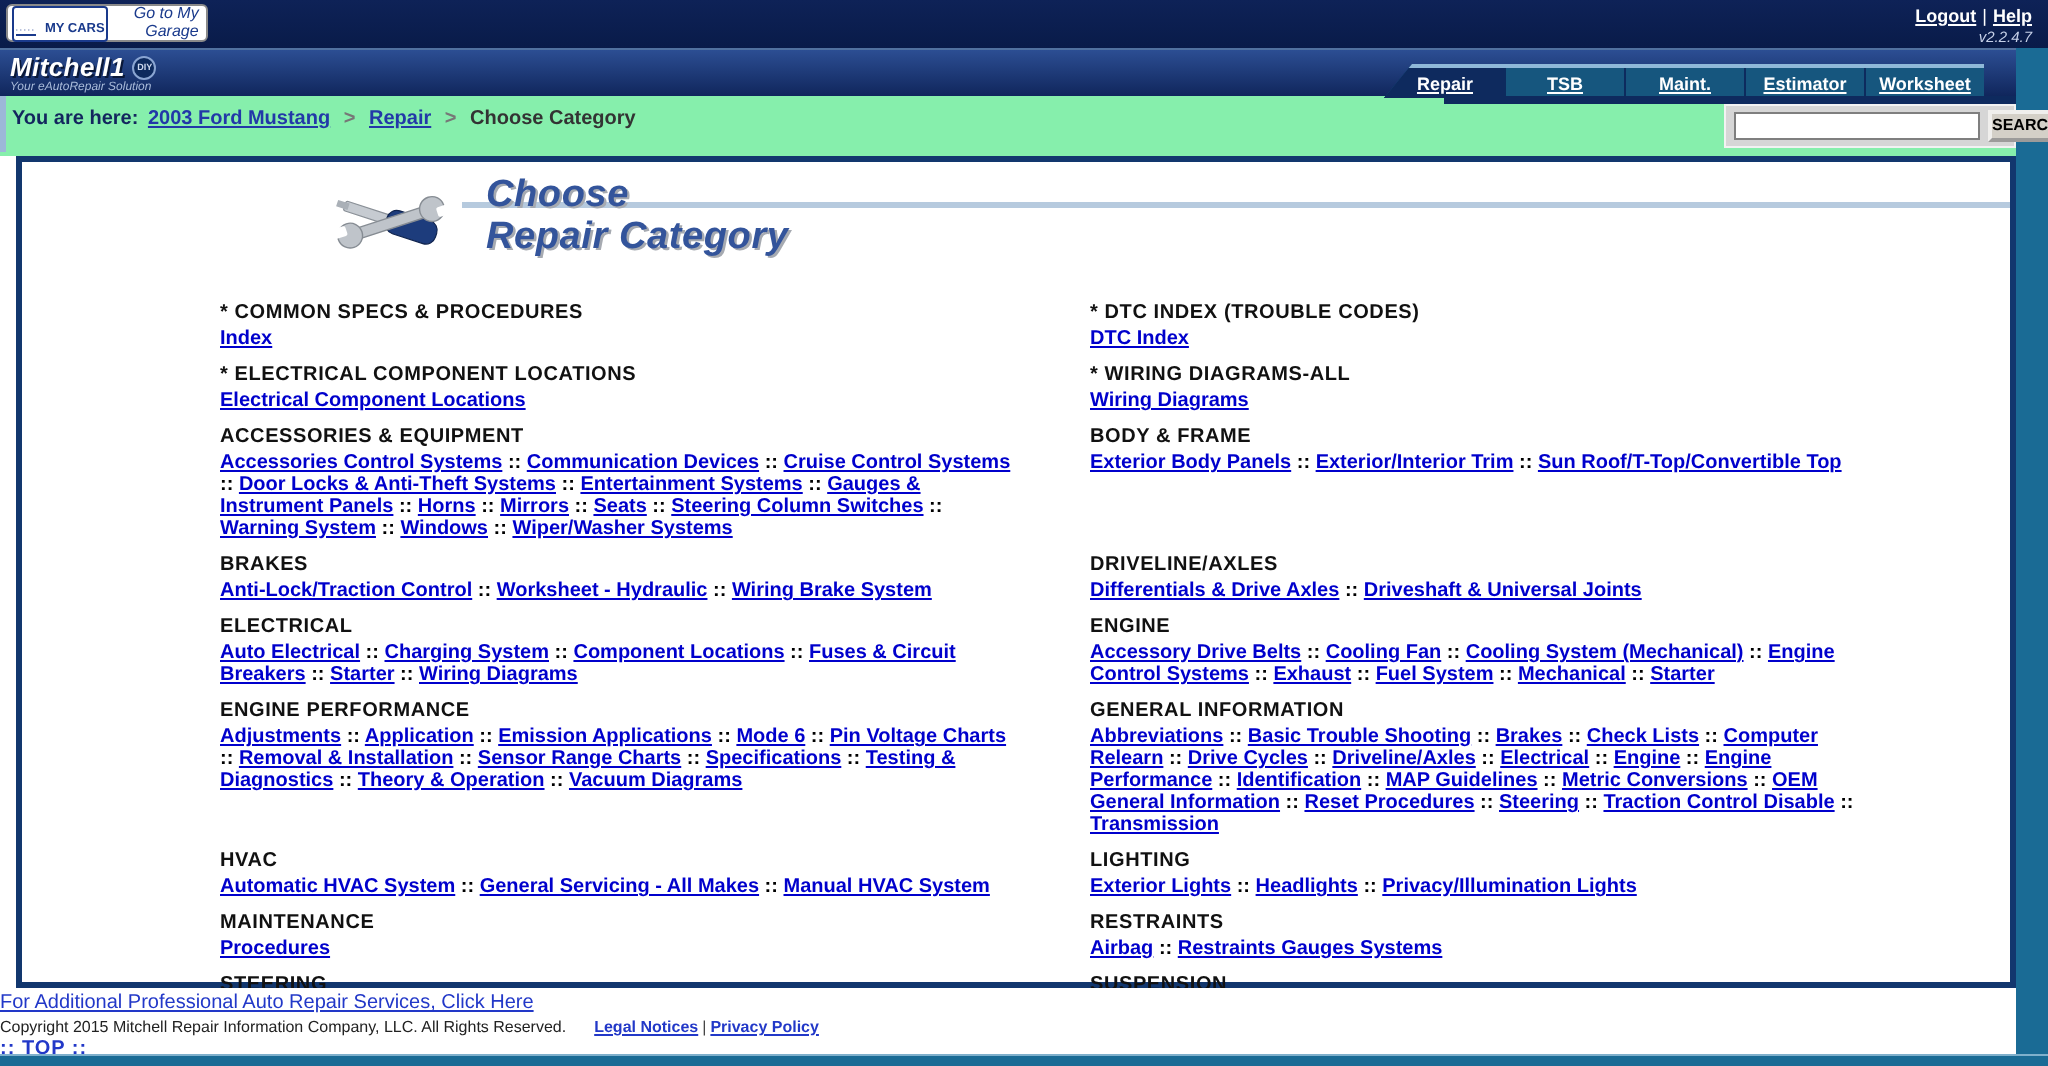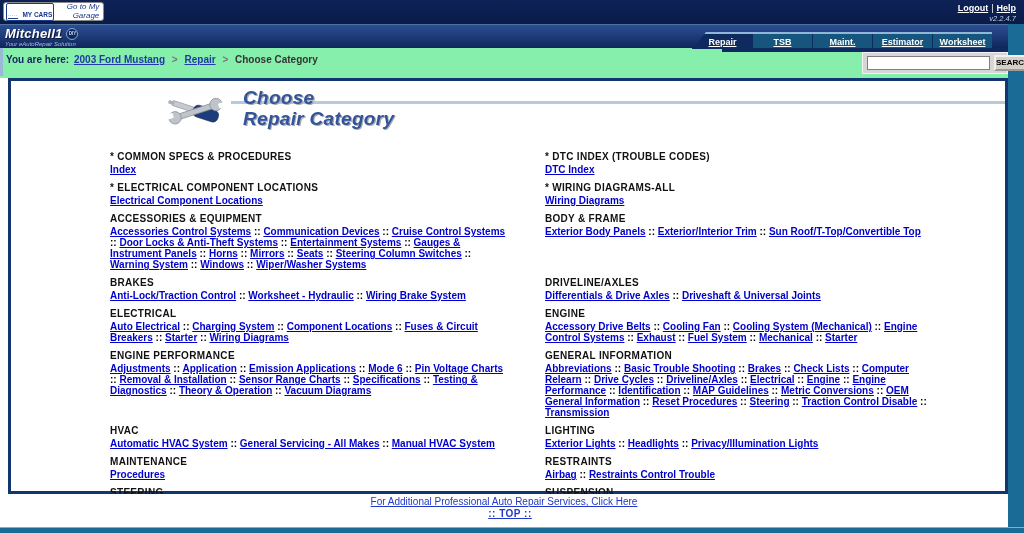--- a/index.html
+++ b/index.html
@@ -87,28 +87,28 @@
     padding-left:99px; margin-top:8px; row-gap:7px; }
   .cat-cell {}
   .cat-heading { font-size:10px; line-height:11px; font-weight:bold; color:#111;
     letter-spacing:.3px; margin-bottom:2px; }
   .cat-links { font-size:10px; line-height:11px; font-weight:bold; }
   .cat-links a { color:#0000cc; }
   .cat-links .lsep { color:#000; font-weight:bold; }
 
   
   .footer { position:absolute; bottom:6px; left:0; right:16px; height:33px; background:#fff;
-    text-align:center; z-index:4; padding-top:2px; }
+    text-align:left; z-index:4; padding-top:2px; }
   .footer-promo { font-size:10px; }
   .footer-promo a { color:#2238c8; }
   .footer-copy { font-size:8px; color:#222; margin-top:2px; }
   .footer-copy a { color:#2238c8; font-weight:bold; }
   .footer-copy .fsep { color:#444; margin:0 2px; }
   .footer-copy .gap { display:inline-block; width:14px; }
-  .footer-top { font-size:10px; font-weight:bold; margin-top:1px;padding-left:12px; }
+  .footer-top { font-size:10px; font-weight:bold; margin-top:1px; }
   .footer-top a { color:#2238c8; letter-spacing:.5px; }
 </style>
 </head>
 <body>
 
 <div class="edge-right"></div>
 <div class="edge-bottom"></div>
 
 <div class="topbar">
   <div class="garage-btn">
@@ -247,21 +247,21 @@
       <div class="cat-cell">
         <div class="cat-heading">LIGHTING</div>
         <div class="cat-links"><a>Exterior Lights</a><span class="lsep"> :: </span><a>Headlights</a><span class="lsep"> :: </span><a>Privacy/Illumination Lights</a></div>
       </div>
       <div class="cat-cell">
         <div class="cat-heading">MAINTENANCE</div>
         <div class="cat-links"><a>Procedures</a></div>
       </div>
       <div class="cat-cell">
         <div class="cat-heading">RESTRAINTS</div>
-        <div class="cat-links"><a>Airbag</a><span class="lsep"> :: </span><a>Restraints Control Trouble</a></div>
+        <div class="cat-links"><a>Airbag</a><span class="lsep"> :: </span><a>Restraints Gauges Systems</a></div>
       </div>
       <div class="cat-cell">
         <div class="cat-heading">STEERING</div>
         <div class="cat-links"><a>Manual &amp; Power Steering</a><span class="lsep"> :: </span><a>Steering Column</a></div>
       </div>
       <div class="cat-cell">
         <div class="cat-heading">SUSPENSION</div>
         <div class="cat-links"><a>Suspension Front</a><span class="lsep"> :: </span><a>Suspension Rear</a><span class="lsep"> :: </span><a>Wheel &amp; Tire System</a><span class="lsep"> :: </span><a>Wheel Alignment</a></div>
       </div>
       <div class="cat-cell">
@@ -269,16 +269,19 @@
         <div class="cat-links"><a>Automatic Trans</a><span class="lsep"> :: </span><a>Clutches Manual &amp; Hydraulic</a><span class="lsep"> :: </span><a>Manual Trans</a></div>
       </div>
       <div class="cat-cell"></div>
     </div>
 </div>
 
 <div class="footer">
   <div class="footer-promo">
     <a>For Additional Professional Auto Repair Services, Click Here</a>
   </div>
+  <div class="footer-copy">
+    <span>Copyright 2015 Mitchell Repair Information Company, LLC.  All Rights Reserved.</span><span class="gap"></span><a>Legal Notices</a><span class="fsep">|</span><a>Privacy Policy</a>
+  </div>
   <div class="footer-top">
     <a>:: TOP ::</a>
   </div>
 </div>
 
 </body></html>

